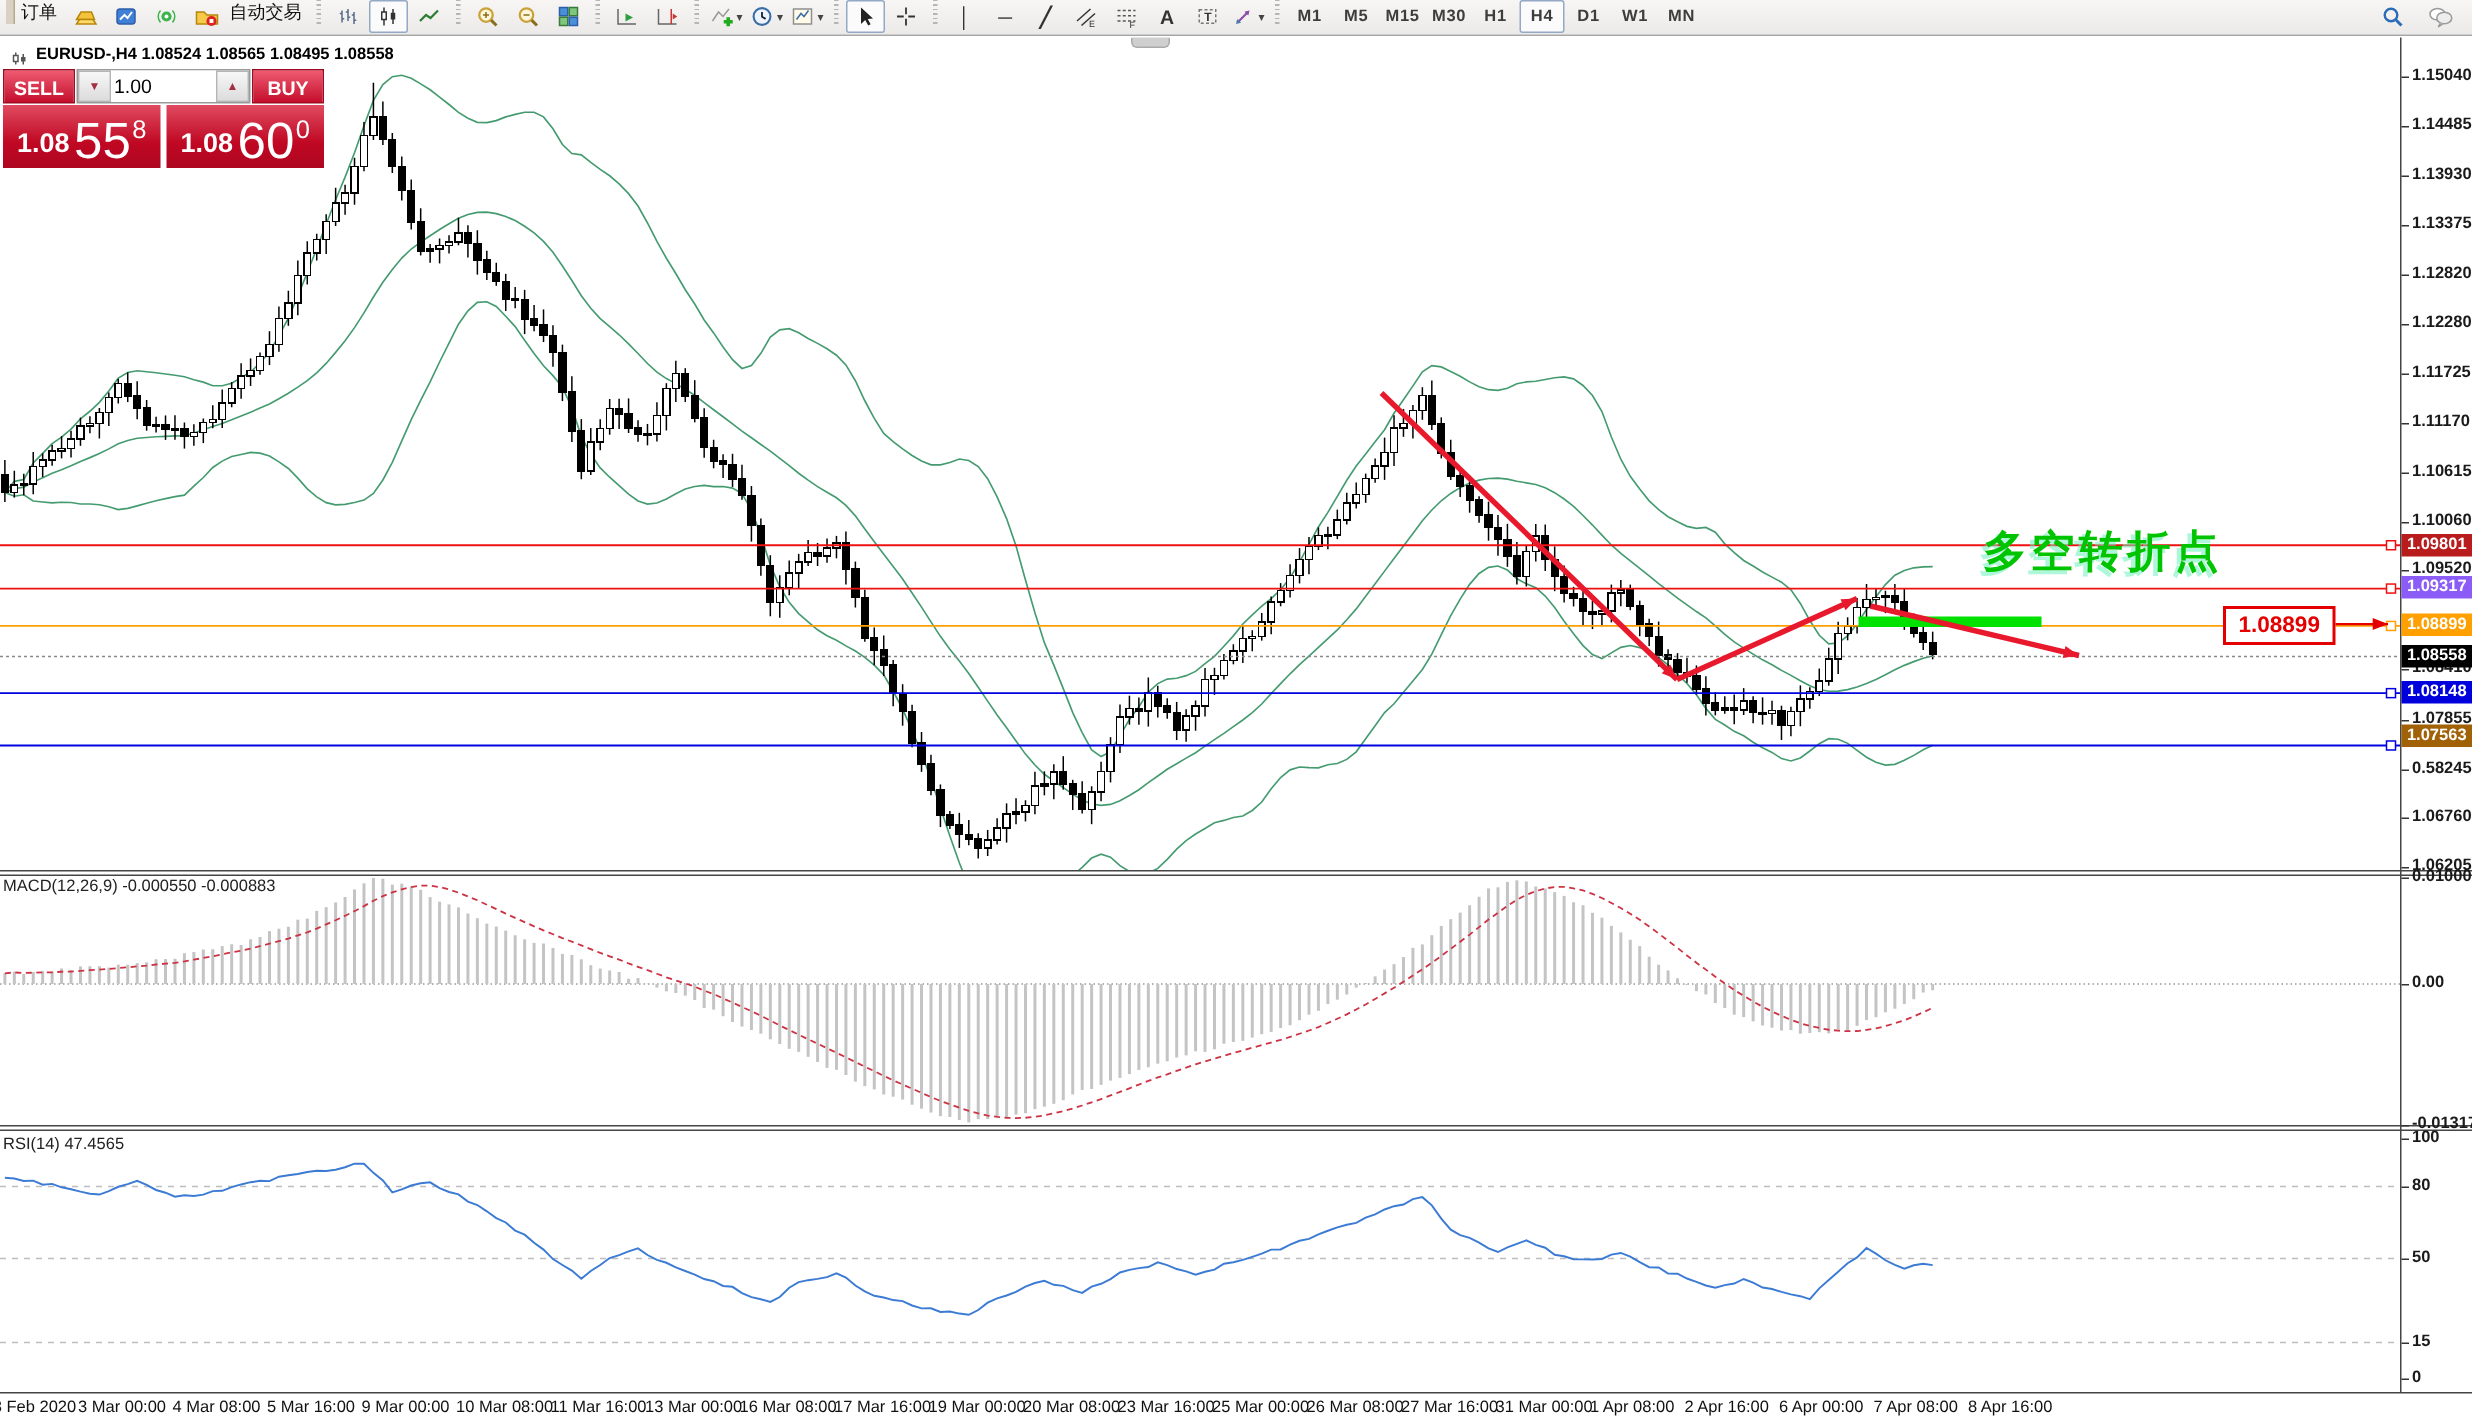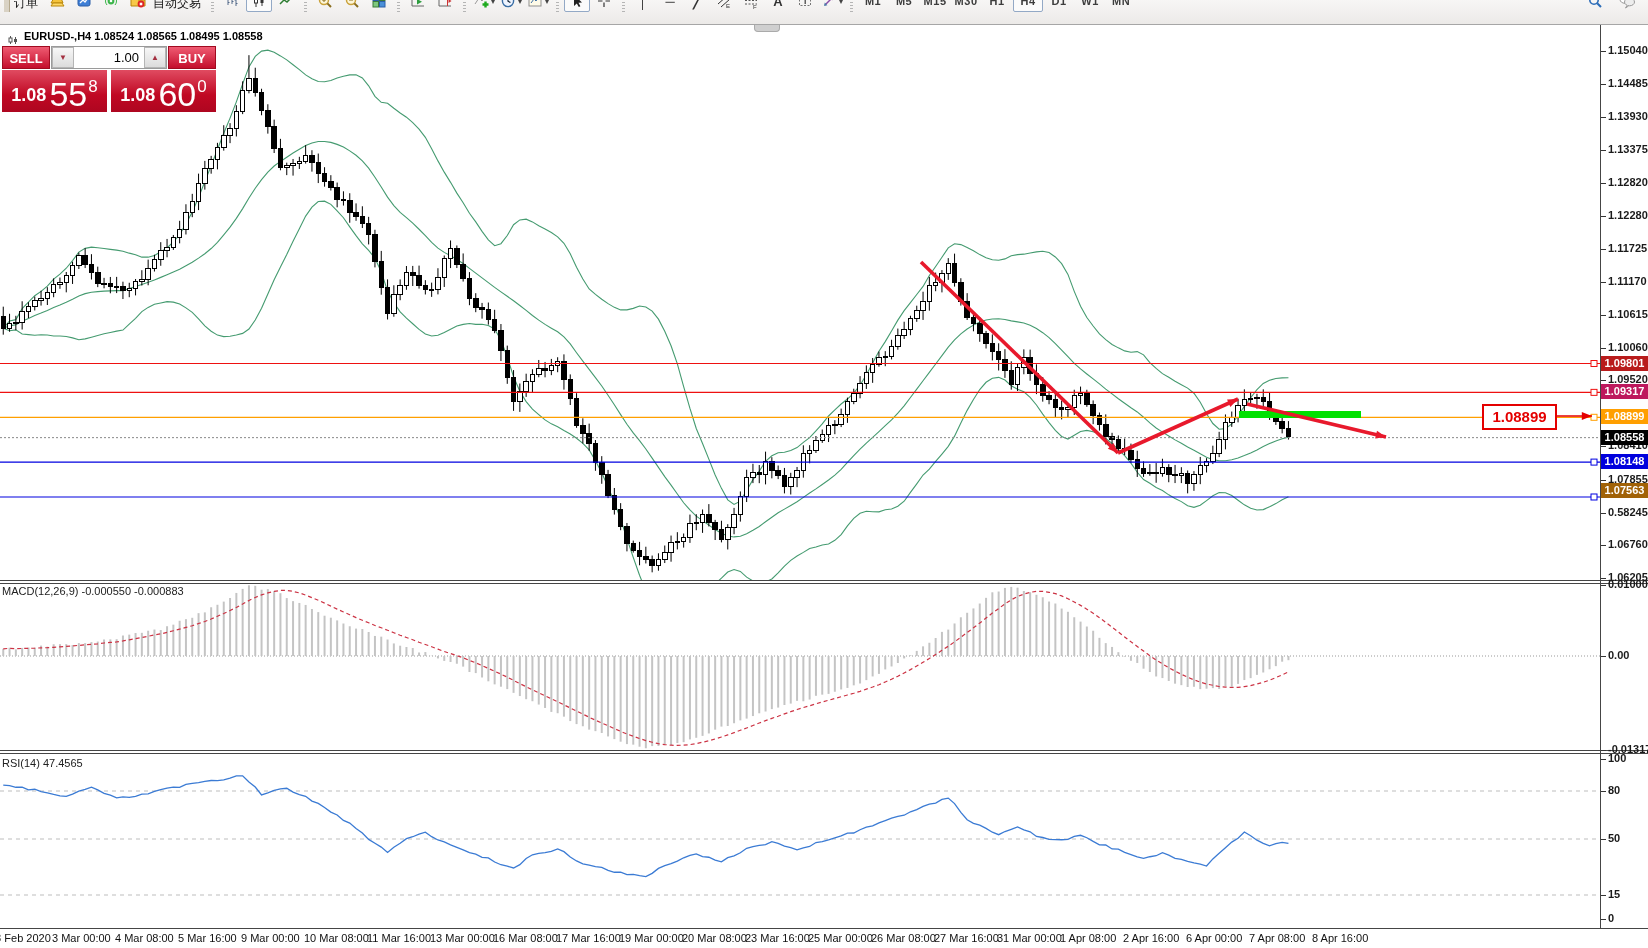--- a/index.html
+++ b/index.html
@@ -1,21 +1,21 @@
 <!DOCTYPE html>
 <html><head>
 <meta charset="utf-8">
 <style>
   html,body{margin:0;padding:0;background:#fff}
   #app{position:relative;width:1648px;height:948px;background:#fff;overflow:hidden;
        font-family:"Liberation Sans",sans-serif}
   
   #toolbar{position:absolute;left:0;top:0;width:1648px;height:24px;box-sizing:border-box;
     background:linear-gradient(#f7f6f5,#eceae8);border-bottom:1px solid #a6a6a6;
-    display:flex;align-items:flex-end;padding:12px 4px;gap:1px;z-index:30}
+    display:flex;align-items:flex-start;padding:0 4px;gap:1px;z-index:30}
   .grip{width:3px;height:16px;margin:0 4px;
     background:repeating-linear-gradient(to bottom,#b5b5b5 0 1px,transparent 1px 3px)}
   .tbtn{min-width:22px;height:20px;display:flex;align-items:center;justify-content:center;
     gap:1px;border:1px solid transparent;border-radius:2px;color:#333;font-size:11px;
     background:transparent;padding:0 1px;cursor:default}
   .tbtn.active{background:#fbfbfb;border-color:#93a9c6}
   .tf{min-width:26px;font-weight:700;color:#3d3d3d;letter-spacing:.5px}
   .caret{font-size:8px;color:#444;margin-left:1px}
   .tblabel{font-size:12px;color:#111;margin:0 5px 0 1px;white-space:nowrap}
   .uni{font-size:13px;color:#333;font-weight:700}
@@ -41,21 +41,21 @@
     border:2px solid #e40000;color:#e40000;font-size:15px;font-weight:700;line-height:21px;
     text-align:center;z-index:8}
   
   .tpanel{position:absolute;left:2px;top:46px;width:214px;z-index:9}
   .tp-row1{display:flex;height:23px}
   .tp-btn{width:48px;background:linear-gradient(#ef5b72,#c40e2c);color:#fff;font-size:13px;
     font-weight:700;line-height:23px;text-align:center;border:1px solid #a00a20;box-sizing:border-box}
   .tp-stepper{flex:1;display:flex;border:1px solid #9a9a9a;background:#fff;box-sizing:border-box;margin:0 1px}
   .step-btn{width:22px;background:linear-gradient(#f7f7f7,#dcdcdc);border:1px solid #b5b5b5;
     color:#a33040;font-size:8px;line-height:8px;padding:0}
-  .vol-input{flex:1;width:50px;border:none;outline:none;text-align:right;font-size:13px;
+  .vol-input{flex:1;width:50px;border:none;outline:none;font-size:13px;
     font-family:"Liberation Sans",sans-serif;padding-right:5px;color:#000}
   .tp-row2{display:flex;height:42px;margin-top:1px}
   .tp-price{background:linear-gradient(#e04b61 0%,#c00823 60%,#ae0620 100%);color:#fff;
     display:flex;align-items:flex-end;justify-content:center;padding-bottom:2px;box-sizing:border-box}
   .tp-price.sellp{width:105px;margin-right:4px}
   .tp-price.buyp{width:105px}
   .tp-small{font-size:18px;font-weight:700;margin-right:3px;padding-bottom:4px}
   .tp-big{font-size:34px;line-height:32px;font-weight:400}
   .tp-sup{font-size:17px;margin-left:1px;transform:translateY(-13px)}
   svg text{font-family:"Liberation Sans",sans-serif}
@@ -282,20 +282,21 @@
         <span class="tp-small">1.08</span>
         <span class="tp-big">60</span>
         <span class="tp-sup">0</span>
       </div>
     </div>
   </div>
 
   <div class="ind-label" style="top:585px">MACD(12,26,9) -0.000550 -0.000883</div>
   <div class="ind-label" style="top:757px">RSI(14) 47.4565</div>
 
+  <div class="turn-text">多空转折点</div>
   <div class="price-box">1.08899</div>
 
   <div class="sep-line" style="top:580px"></div>
   <div class="sep-line" style="top:583px"></div>
   <div class="sep-line" style="top:750px"></div>
   <div class="sep-line" style="top:753px"></div>
   <div class="sep-line" style="top:928px"></div>
   <div class="axis-vline"></div>
 
   <svg id="plot" style="position:absolute;left:0;top:25px;z-index:3" width="1600" height="903" viewBox="0 25 1600 903">
@@ -989,21 +990,21 @@
       <div class="ptick" style="top:439px">1.08410</div>
       <div class="tickdash" style="top:480px"></div>
       <div class="ptick" style="top:473px">1.07855</div>
       <div class="tickdash" style="top:513px"></div>
       <div class="ptick" style="top:506px">0.58245</div>
       <div class="tickdash" style="top:545px"></div>
       <div class="ptick" style="top:538px">1.06760</div>
       <div class="tickdash" style="top:578px"></div>
       <div class="ptick" style="top:571px">1.06205</div>
       <div class="badge" style="top:356px;background:#b91c1c">1.09801</div>
-      <div class="badge" style="top:384px;background:#be185d">1.09317</div>
+      <div class="badge" style="top:384px;background:#8b5cf6">1.09317</div>
       <div class="badge" style="top:409px;background:#ff9f00">1.08899</div>
       <div class="badge" style="top:430px;background:#000000">1.08558</div>
       <div class="badge" style="top:454px;background:#0000dd">1.08148</div>
       <div class="badge" style="top:483px;background:#a16207">1.07563</div>
       <div class="tickdash" style="top:585px"></div>
       <div class="ptick" style="top:578px">0.010002</div>
       <div class="tickdash" style="top:656px"></div>
       <div class="ptick" style="top:649px">0.00</div>
       <div class="tickdash" style="top:750px"></div>
       <div class="ptick" style="top:743px">-0.013171</div>

